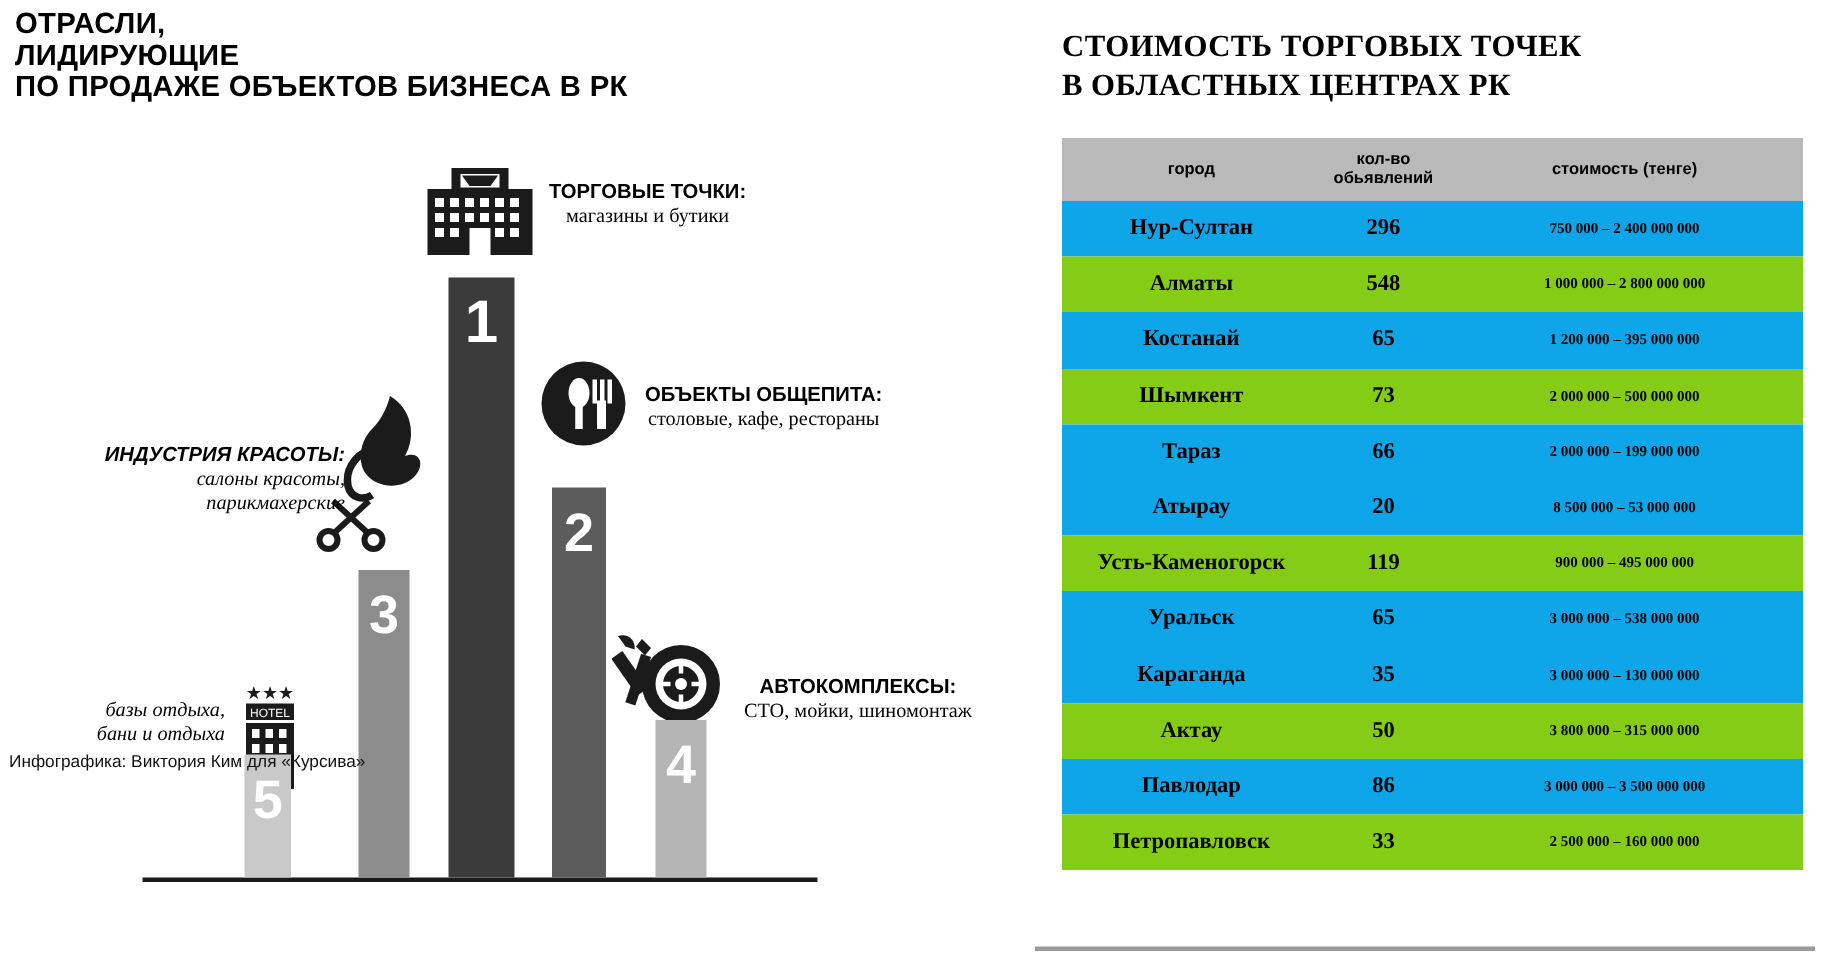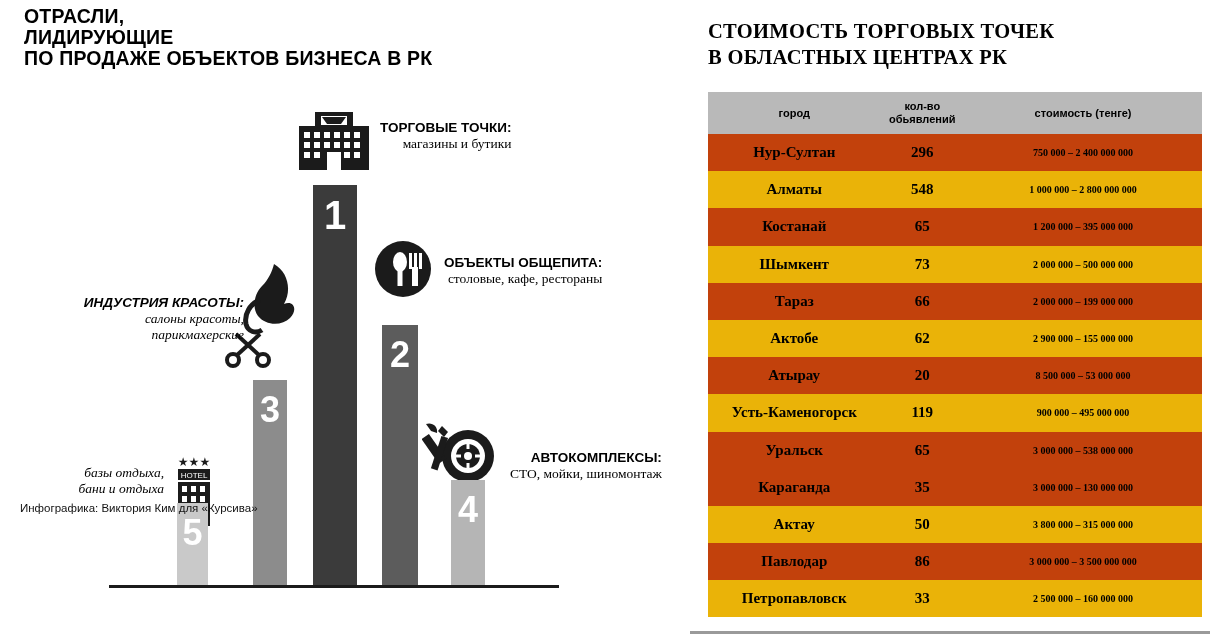--- a/index.html
+++ b/index.html
@@ -12,21 +12,21 @@
     height: 638px;
     font-family: "Liberation Serif", serif;
     color: #111111;
     position: relative;
     overflow: hidden;
   }
 
   
   .left-panel {
     position: absolute;
-    left: 14px;
+    left: 0;
     top: 0;
     width: 690px;
     height: 526px;
   }
 
   .left-title {
     position: absolute;
     left: 10px;
     top: 6px;
     width: 600px;
@@ -94,21 +94,21 @@
     font-size: 13.5px;
     line-height: 16px;
     white-space: nowrap;
   }
   .lbl .t2 {
     font-family: "Liberation Serif", serif;
     font-size: 13.5px;
     line-height: 16px;
     white-space: nowrap;
   }
-  .lbl.right { text-align: right; }
+  .lbl.right { text-align: center; }
   .lbl.leftal { text-align: right; font-style: italic; }
 
   #lbl-retail { left: 366px; top: 40px; }
   #lbl-food   { left: 430px; top: 175px; }
   #lbl-auto   { left: 496px; top: 370px; }
   #lbl-beauty { left: 35px;  top: 215px; width: 195px; text-align: right;}
   #lbl-rec    { left: 40px;  top: 385px; width: 110px; text-align: right;}
 
   .icon { position: absolute; }
   #icon-retail { left: 277px; top: 28px; }
@@ -167,22 +167,22 @@
     line-height: 13px;
   }
   table.prices td {
     height: 35.2px;
     font-size: 15px;
     font-weight: bold;
     text-align: center;
     color: #000;
     border: none;
   }
-  table.prices tr.odd td { background: #c2410c; }
-  table.prices tr.even td { background: #eab308; }
+  table.prices tr.odd td { background: #0ea5e9; }
+  table.prices tr.even td { background: #84cc16; }
   table.prices td.city { width: 172px; }
   table.prices td.count { width: 82px; }
   table.prices td.price { width: 240px; font-size: 10px; }
   table.prices th.city { width: 172px; margin-top: 36px; }
   table.prices th.count { width: 82px; }
   table.prices th.price { width: 240px; }
 
   
   .sep {
     position: absolute;
@@ -405,25 +405,20 @@
       <tr class="even">
         <td class="city">Шымкент</td>
         <td class="count">73</td>
         <td class="price">2 000 000 – 500 000 000</td>
       </tr>
       <tr class="odd">
         <td class="city">Тараз</td>
         <td class="count">66</td>
         <td class="price">2 000 000 – 199 000 000</td>
       </tr>
-      <tr class="even">
-        <td class="city">Актобе</td>
-        <td class="count">62</td>
-        <td class="price">2 900 000 – 155 000 000</td>
-      </tr>
       <tr class="odd">
         <td class="city">Атырау</td>
         <td class="count">20</td>
         <td class="price">8 500 000 – 53 000 000</td>
       </tr>
       <tr class="even">
         <td class="city">Усть-Каменогорск</td>
         <td class="count">119</td>
         <td class="price">900 000 – 495 000 000</td>
       </tr>

